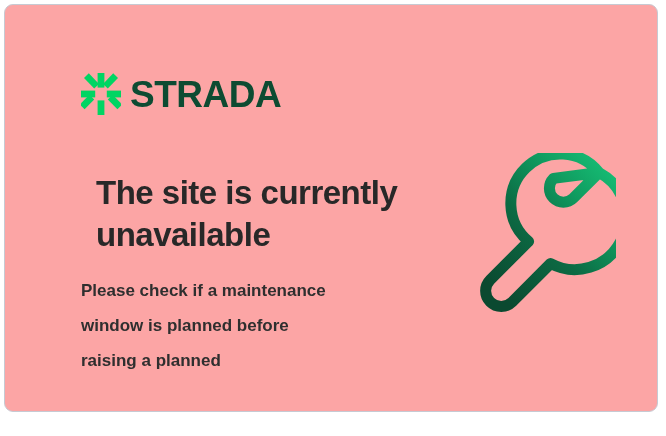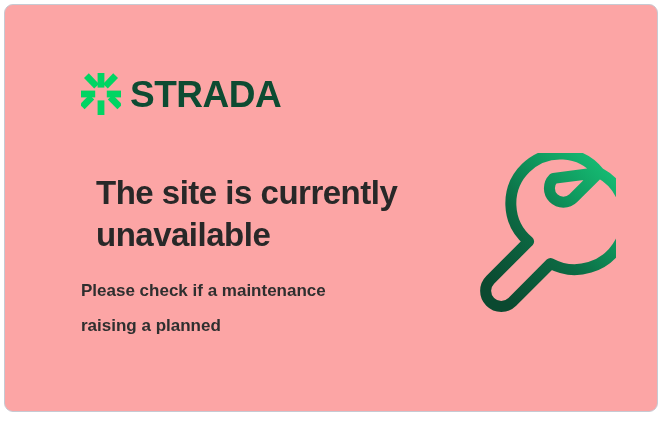--- a/index.html
+++ b/index.html
@@ -122,20 +122,21 @@
           </g>
         </svg>
       </span>
       <span class="logo-word">STRADA</span>
     </div>
 
     <h1 class="headline">The site is currently unavailable</h1>
 
     <p class="body-copy">
       <span>Please check if a maintenance</span>
+      <span>window is planned before</span>
       <span>raising a planned</span>
     </p>
 
     <div class="wrench">
       <svg viewBox="0 0 156 164" xmlns="http://www.w3.org/2000/svg" aria-hidden="true">
         <defs>
           <linearGradient id="wrenchGrad" x1="0.12" y1="0.95" x2="0.92" y2="0.10">
             <stop offset="0" stop-color="#0B4930"></stop>
             <stop offset="0.42" stop-color="#0C6B44"></stop>
             <stop offset="0.72" stop-color="#109A5F"></stop>

